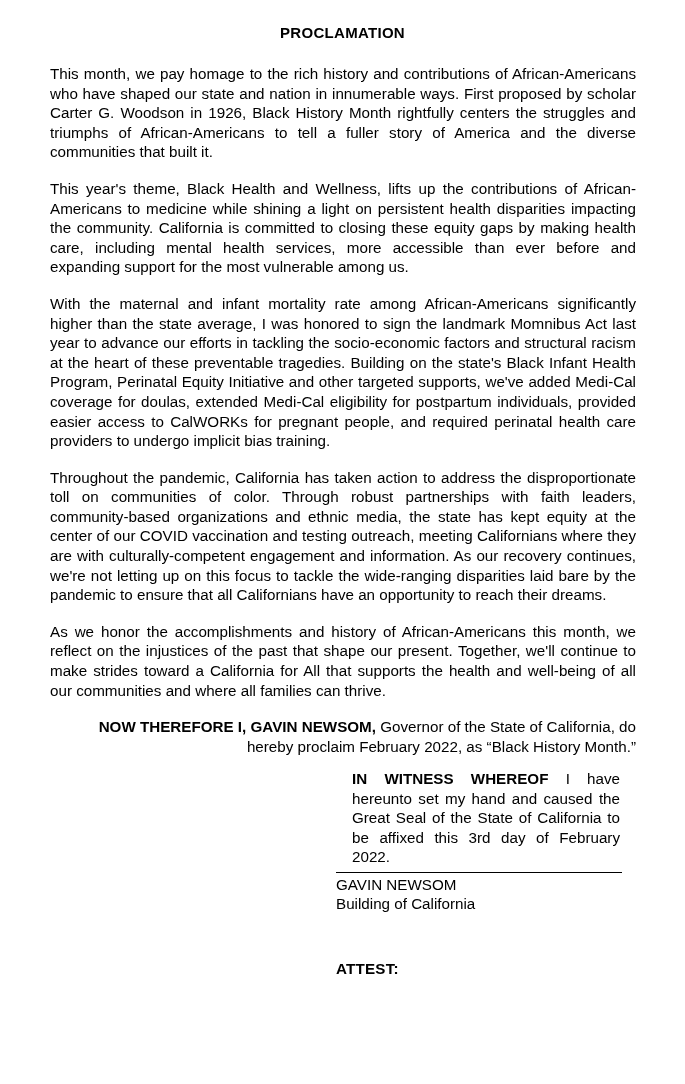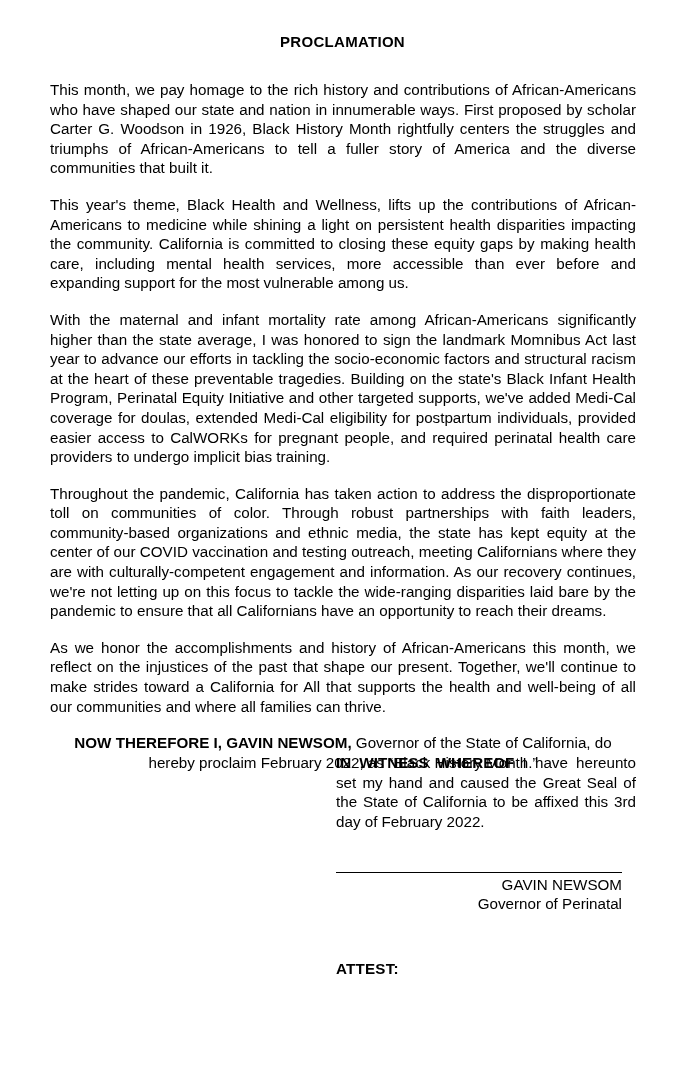--- a/index.html
+++ b/index.html
@@ -21,64 +21,64 @@
     left: 0;
     top: 0;
     width: 685px;
     height: 1084px;
     background: #ffffff;
   }
 
   .doc-title {
     position: absolute;
     left: 0;
-    top: 33px;
+    top: 24px;
     width: 685px;
     text-align: center;
     font-size: 15px;
     font-weight: bold;
     letter-spacing: 0.3px;
     line-height: 1.2;
   }
 
   .body-block {
     position: absolute;
     left: 50px;
     top: 64px;
     width: 586px;
   }
 
   .para {
     font-size: 15.2px;
     line-height: 19.6px;
     text-align: justify;
     text-justify: inter-word;
-    margin: 16px 0 17px 0;
+    margin: 0 0 17px 0;
     hyphens: none;
   }
   .para:last-child { margin-bottom: 0; }
 
   .para-last-left {
-    text-align: center;
+    text-align: right;
   }
 
   .bold { font-weight: bold; }
 
   .witness-block {
     position: absolute;
     left: 336px;
     top: 753px;
     width: 300px;
   }
   .witness-text {
     font-size: 15.2px;
     line-height: 19.6px;
     text-align: justify;
     text-justify: inter-word;
-    margin: 0;
+    margin: 16px;
   }
 
   .sig-group-1 {
     position: absolute;
     left: 336px;
     top: 872px;
     width: 286px;
   }
   .sig-group-2 {
     position: absolute;
@@ -91,21 +91,20 @@
     height: 0;
     border-top: 1.3px solid #000000;
     margin: 0 0 2px 0;
   }
   .sig-name,
   .sig-role {
     font-size: 15.2px;
     line-height: 19.2px;
     margin: 0;
     white-space: nowrap;
-    text-align: right;
   }
 
   .attest {
     position: absolute;
     left: 336px;
     top: 959px;
     font-size: 15.2px;
     font-weight: bold;
     line-height: 19.2px;
     letter-spacing: 0.2px;
@@ -134,19 +133,19 @@
 
   </div>
 
   <div class="witness-block">
     <p class="witness-text"><span class="bold">IN WITNESS WHEREOF</span><span> I have hereunto set my hand and caused the Great Seal of the State of California to be affixed this 3rd day of February 2022.</span></p>
   </div>
 
   <div class="sig-group-1">
     <div class="sig-rule"></div>
     <p class="sig-name">GAVIN NEWSOM</p>
-    <p class="sig-role">Governor of Perinatal</p>
+    <p class="sig-role">Building of California</p>
   </div>
 
   <div class="attest">ATTEST:</div>
 
 
 </div>
 
 </body></html>

